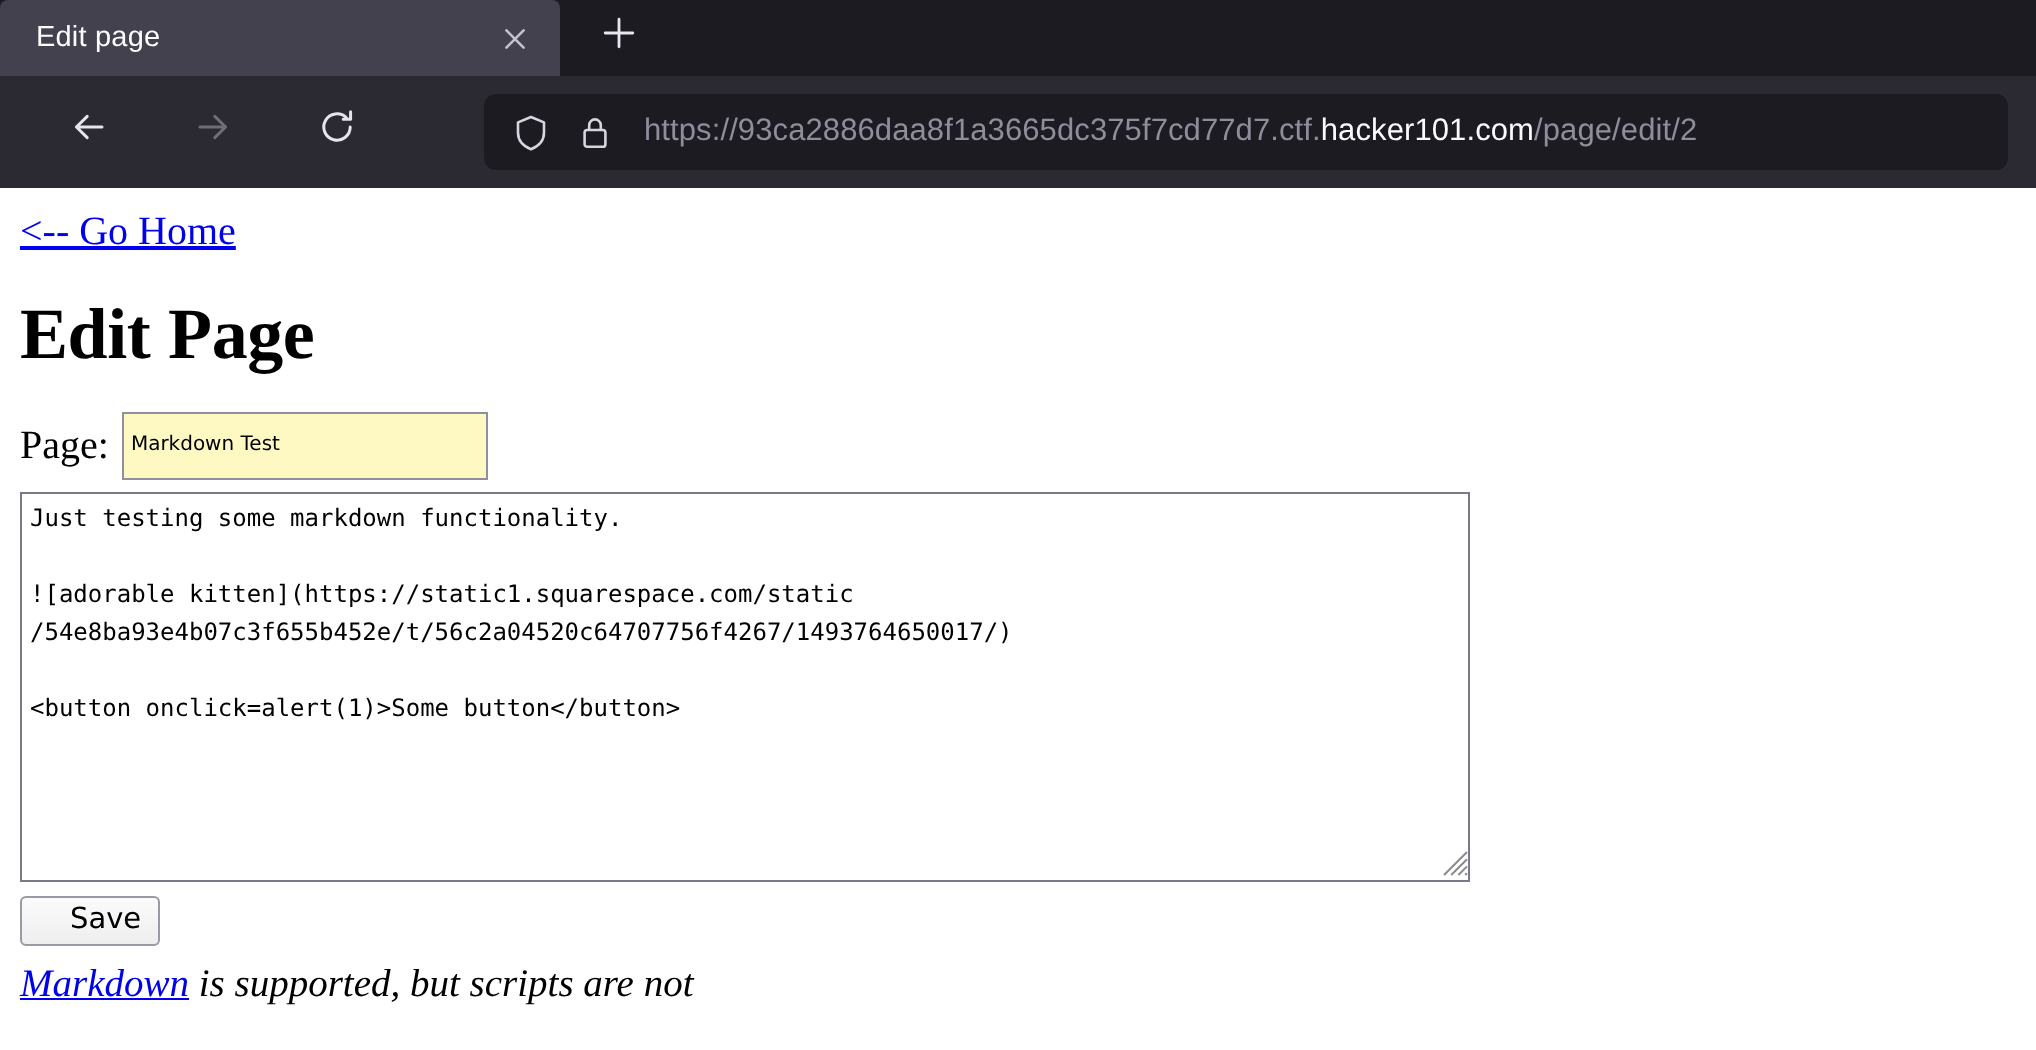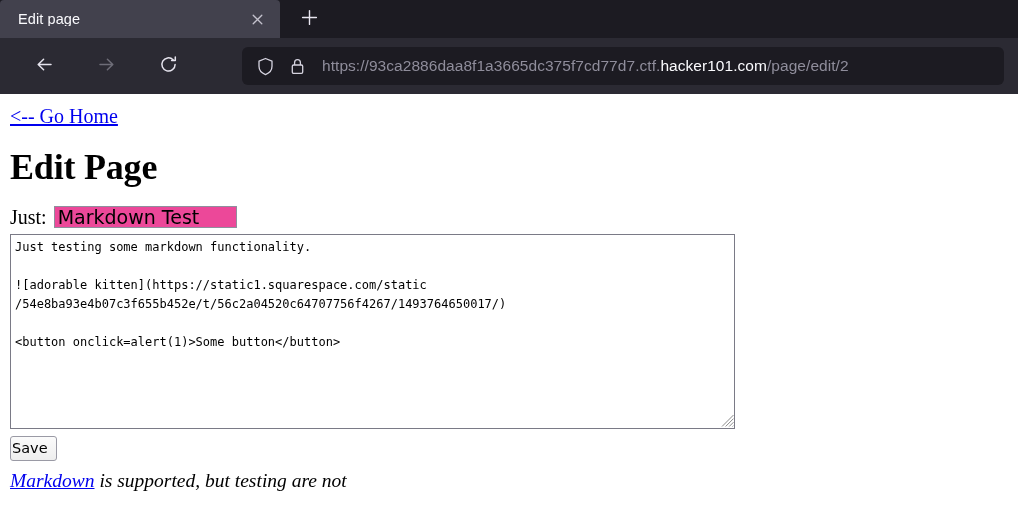--- a/index.html
+++ b/index.html
@@ -163,26 +163,26 @@
     align-items: center;
     margin: 0 0 4px 2px;
   }
   .label-title {
     font-size: 20px;
     margin-right: 7px;
     line-height: 1;
   }
   input.title-input {
     width: 183px;
-    height: 22px;
+    height: 34px;
     font-family: "DejaVu Sans", sans-serif;
-    font-size: 19px;
+    font-size: 10px;
     padding: 1px 3px;
     border: 1px solid #8f8f9d;
-    background: #ec4899;
+    background: #fef9c3;
     color: #000000;
     border-radius: 0;
     outline: none;
   }
 
   textarea.body-input {
     display: block;
     width: 725px;
     height: 195px;
     margin: 6px 0 0 2px;
@@ -207,21 +207,21 @@
     width: 13px;
     height: 13px;
     pointer-events: none;
   }
 
   button.save-btn {
     display: block;
     margin: 7px 0 0 2px;
     font-family: "DejaVu Sans", sans-serif;
     font-size: 14.5px;
-    padding: 3px 8px 4px 1px;
+    padding: 3px 8px 4px 24px;
     border: 1px solid #9a9aa5;
     border-radius: 3px;
     background: linear-gradient(#fbfbfb, #eeeeee);
     color: #000000;
   }
 
   .footer-note {
     margin: 8px 0 0 2px;
     font-size: 19.5px;
     font-style: italic;
@@ -293,35 +293,35 @@
   </div>
 </div>
 
 <div class="page">
 
   <a href="#" class="plain-link go-home">&lt;-- Go Home</a>
 
   <h1 class="page-title">Edit Page</h1>
 
   <div class="form-row">
-    <span class="label-title">Just:</span>
+    <span class="label-title">Page:</span>
     <input class="title-input" type="text" value="Markdown Test" style="">
   </div>
 
   <div class="ta-wrap">
     <textarea class="body-input" spellcheck="false" style="">Just testing some markdown functionality.
 
 ![adorable kitten](https://static1.squarespace.com/static
 /54e8ba93e4b07c3f655b452e/t/56c2a04520c64707756f4267/1493764650017/)
 
 &lt;button onclick=alert(1)&gt;Some button&lt;/button&gt;</textarea>
     <span class="resize-grip">
       <svg width="13" height="13" viewBox="0 0 13 13" stroke="#8a8a8a" stroke-width="1">
         <path d="M12.5 1 L1 12.5 M12.5 4.6 L4.6 12.5 M12.5 8.2 L8.2 12.5 M12.5 11.6 L11.6 12.5"></path>
       </svg>
     </span>
   </div>
 
   <button class="save-btn">Save</button>
 
-  <div class="footer-note"><a href="#" class="plain-link">Markdown</a><span> is supported, but testing are not</span></div>
+  <div class="footer-note"><a href="#" class="plain-link">Markdown</a><span> is supported, but scripts are not</span></div>
 
 </div>
 
 </body></html>

